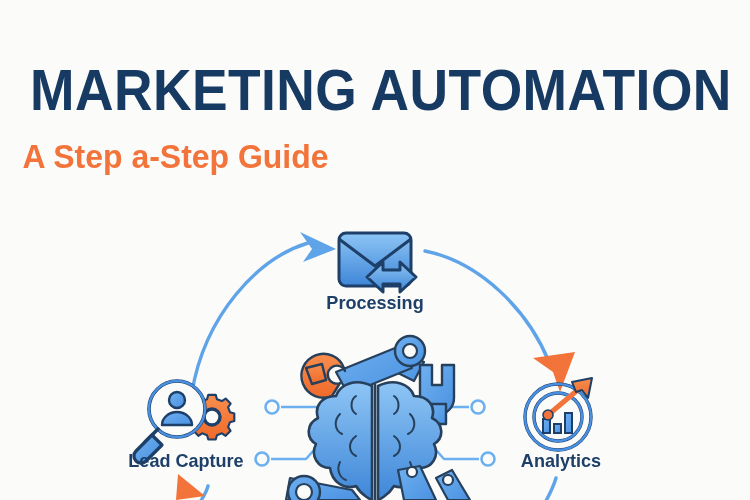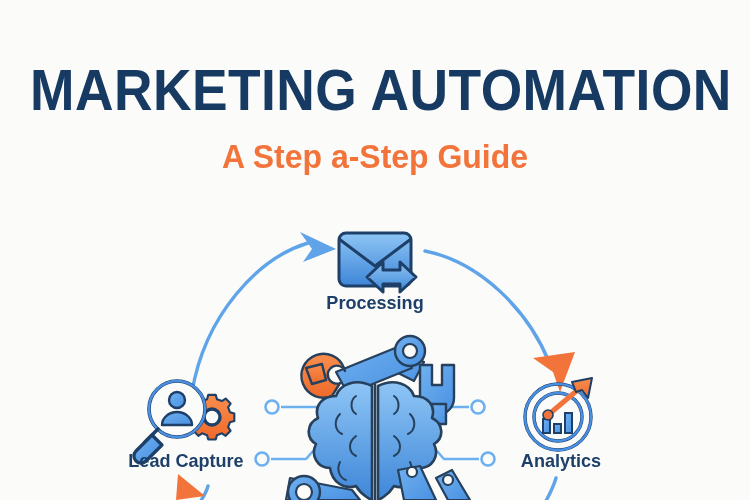--- a/index.html
+++ b/index.html
@@ -15,21 +15,21 @@
     overflow: hidden;
     font-family: "Liberation Sans", sans-serif;
   }
 
   
   .heading {
     position: absolute;
     top: 60px;
     left: 0;
     width: 750px;
-    text-align: center;
+    text-align: left;
   }
   .title {
     font-family: "Liberation Sans Narrow", "Liberation Sans", sans-serif;
     font-weight: 700;
     font-size: 58px;
     line-height: 60px;
     letter-spacing: 0.5px;
     color: #173a63;
     transform: scaleX(0.92);
     transform-origin: center;

